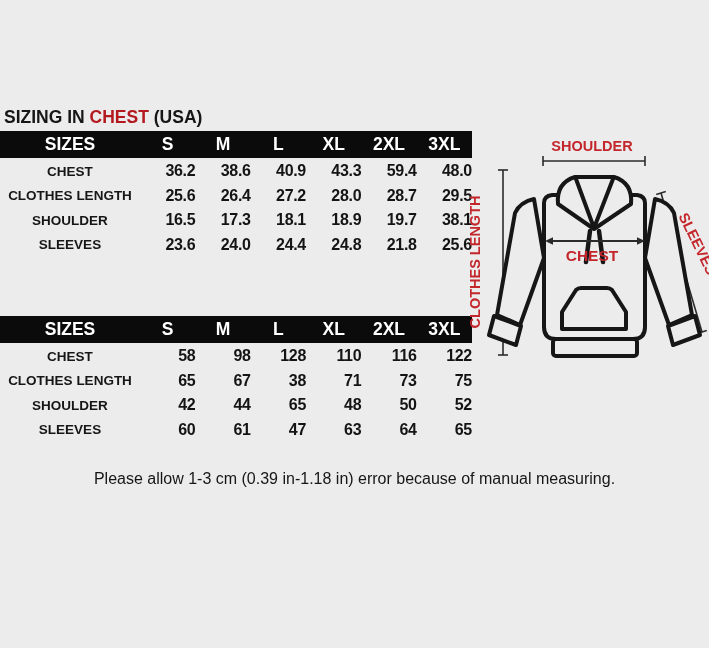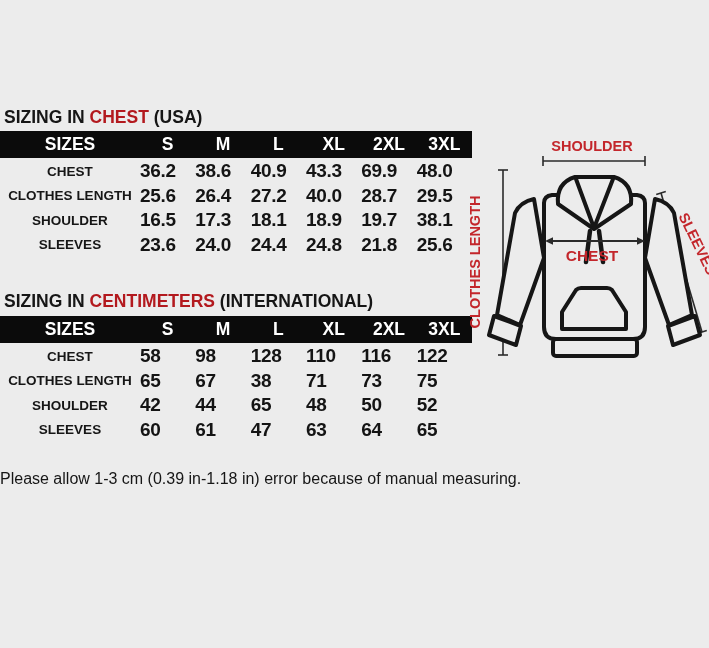--- a/index.html
+++ b/index.html
@@ -37,27 +37,27 @@
     display:grid;grid-template-columns:140px repeat(6,55.33px);
     grid-auto-rows:24.5px;
   }
   #tbody-inches{top:159px;}
   #tbody-cm{top:344px;}
   .tbody .rl{
     font-size:13.5px;font-weight:bold;text-align:center;
     align-self:center;white-space:nowrap;color:#161616;
   }
   .tbody .rv{
-    font-size:19px;font-weight:bold;text-align:left;
+    font-size:16px;font-weight:bold;text-align:right;
     align-self:center;letter-spacing:-0.3px;color:#141414;
   }
 
   .note{
     position:absolute;left:0;top:470px;width:709px;
-    font-size:16px;line-height:18px;color:#161616;
+    text-align:center;font-size:16px;line-height:18px;color:#161616;
   }
 
   .diagram{position:absolute;left:455px;top:128px;}
 </style>
 </head>
 <body>
 
 <div class="stage">
 
   <div class="table-title" id="title-inches"><span>SIZING IN </span><span class="unit">CHEST</span><span> (USA)</span></div>
@@ -71,49 +71,48 @@
     <div class="hc">2XL</div>
     <div class="hc">3XL</div>
   </div>
 
   <div class="tbody" id="tbody-inches">
     <div class="rl">CHEST</div>
     <div class="rv">36.2</div>
     <div class="rv">38.6</div>
     <div class="rv">40.9</div>
     <div class="rv">43.3</div>
-    <div class="rv">69.9</div>
+    <div class="rv">59.4</div>
     <div class="rv">48.0</div>
 
     <div class="rl">CLOTHES LENGTH</div>
     <div class="rv">25.6</div>
     <div class="rv">26.4</div>
     <div class="rv">27.2</div>
-    <div class="rv">40.0</div>
+    <div class="rv">28.0</div>
     <div class="rv">28.7</div>
     <div class="rv">29.5</div>
 
     <div class="rl">SHOULDER</div>
     <div class="rv">16.5</div>
     <div class="rv">17.3</div>
     <div class="rv">18.1</div>
     <div class="rv">18.9</div>
     <div class="rv">19.7</div>
     <div class="rv">38.1</div>
 
     <div class="rl">SLEEVES</div>
     <div class="rv">23.6</div>
     <div class="rv">24.0</div>
     <div class="rv">24.4</div>
     <div class="rv">24.8</div>
     <div class="rv">21.8</div>
     <div class="rv">25.6</div>
   </div>
 
-  <div class="table-title" id="title-cm"><span>SIZING IN </span><span class="unit">CENTIMETERS</span><span> (INTERNATIONAL)</span></div>
 
   <div class="thead" id="thead-cm">
     <div class="hc">SIZES</div>
     <div class="hc">S</div>
     <div class="hc">M</div>
     <div class="hc">L</div>
     <div class="hc">XL</div>
     <div class="hc">2XL</div>
     <div class="hc">3XL</div>
   </div>

